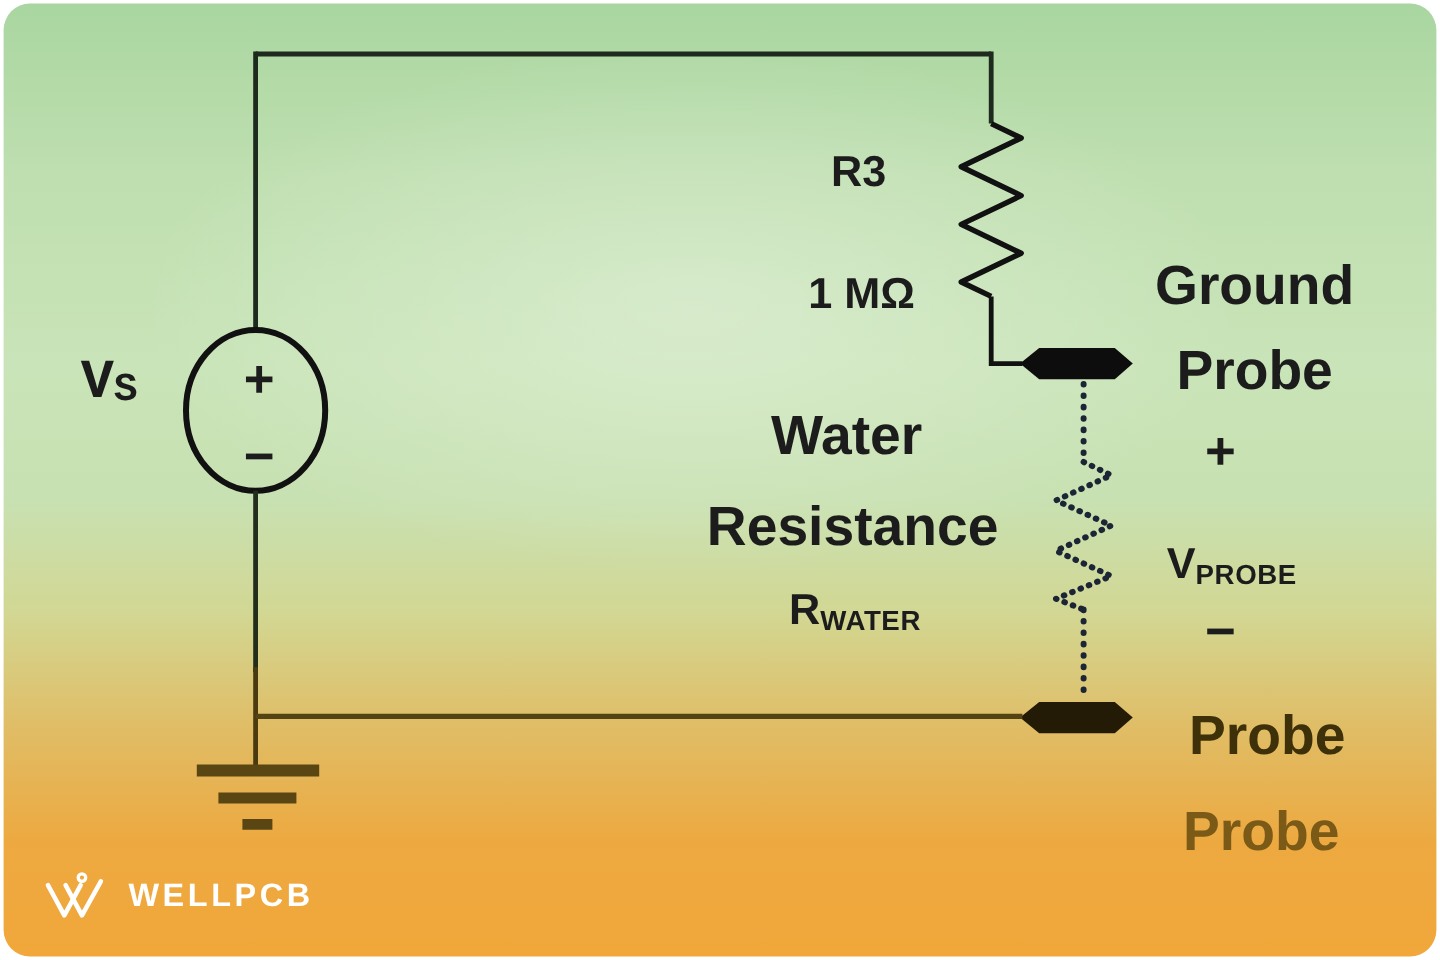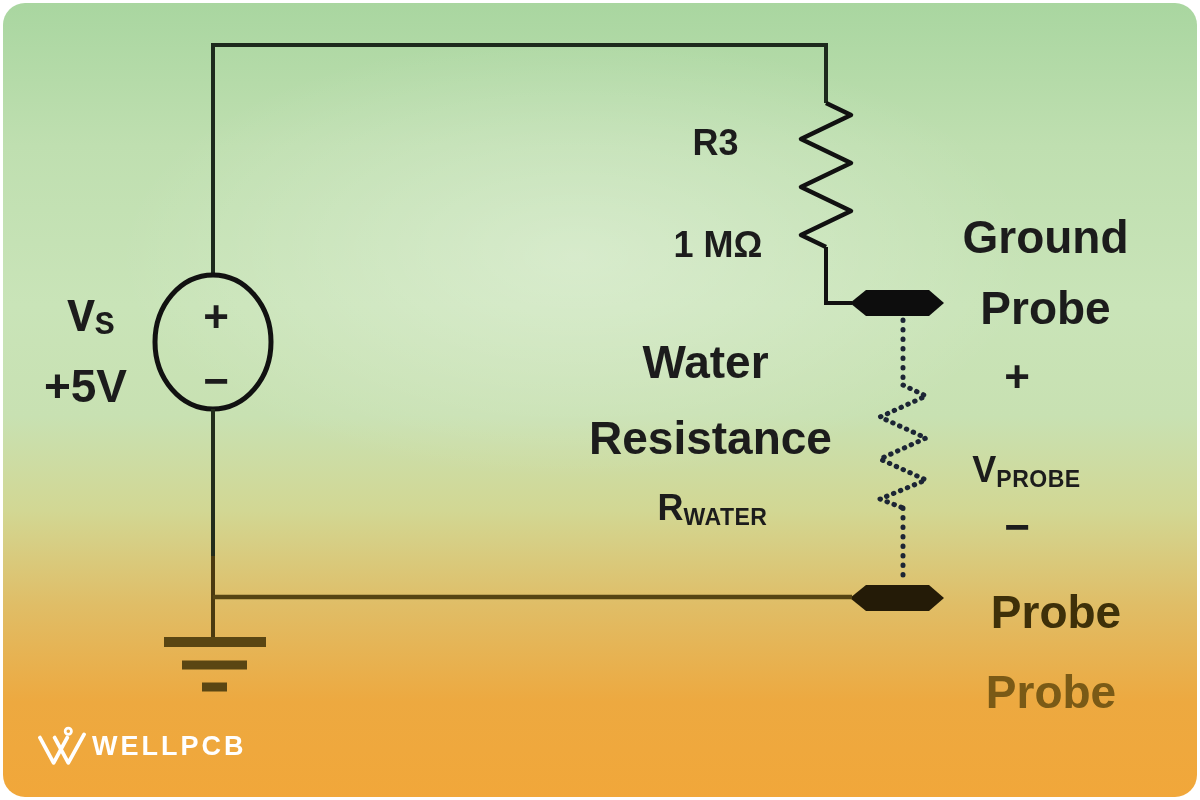--- a/index.html
+++ b/index.html
@@ -8,21 +8,21 @@
   .canvas{position:absolute;left:3px;top:3px;right:3px;bottom:3px;border-radius:22px;overflow:hidden;
     background:linear-gradient(180deg,#a9d6a0 0%,#bfdfb0 18%,#c9e4b8 38%,#c8e1b2 52%,#d2d793 64%,#e0bd66 76%,#eda940 88%,#f1a73a 100%);}
   .glow{position:absolute;left:0;top:0;width:100%;height:100%;
     background:radial-gradient(ellipse 55% 40% at 48% 32%, rgba(255,255,255,0.30), rgba(255,255,255,0) 70%);}
   svg.wires{position:absolute;left:0;top:0;}
   .lbl{position:absolute;font-weight:bold;color:#1c1c1c;line-height:1;text-align:center;white-space:nowrap;}
   .f46{font-size:46px;} .f52{font-size:36px;} .f44{font-size:44px;}
   .subS{font-size:0.72em;vertical-align:-0.08em;}
   .subT{font-size:0.64em;vertical-align:-0.22em;letter-spacing:0.5px;}
   .ground-c{color:#3e3009;} .gprobe-c{color:#7a5a16;}
-  .logo{position:absolute;left:30px;top:722px;display:flex;align-items:center;gap:1px;color:#ffffff;}
+  .logo{position:absolute;left:30px;top:722px;display:flex;align-items:center;gap:16px;color:#ffffff;}
   .logo-text{font-size:27px;font-weight:bold;letter-spacing:3px;color:#ffffff;}
 </style>
 </head>
 <body>
 
 <div class="stage">
   <div class="canvas">
     <div class="glow"></div>
 
     <svg class="wires" width="1194" height="794" viewBox="3 3 1194 794">
@@ -53,21 +53,20 @@
       <path d="M213,597 H852" stroke="#554413" stroke-width="4.5" fill="none"></path>
 
       <g stroke="#5a4613" fill="none" stroke-linecap="butt">
         <path d="M164,642 H266" stroke-width="10"></path>
         <path d="M182,665 H247" stroke-width="9"></path>
         <path d="M202,687 H227" stroke-width="9"></path>
       </g>
     </svg>
 
     <div class="lbl f46" style="left:40px;top:293px;width:96px;font-family:Liberation Mono, monospace;"><span>V</span><span class="subS">S</span></div>
-    <div class="lbl f46" style="left:25px;top:360px;width:115px;">+5V</div>
     <div class="lbl f44" style="left:193px;top:292px;width:40px;">+</div>
     <div class="lbl f44" style="left:193px;top:356px;width:40px;">−</div>
 
     <div class="lbl f52" style="left:640px;top:122px;width:145px;">R3</div>
     <div class="lbl f52" style="left:630px;top:196px;width:170px;margin-top:28px;">1 MΩ</div>
 
     <div class="lbl f46" style="left:600px;top:336px;width:205px;">Water</div>
     <div class="lbl f52" style="left:622px;top:487px;width:175px;"><span>R</span><span class="subT">WATER</span></div>
     <div class="lbl f46" style="left:575px;top:412px;width:265px;">Resistance</div>
 

